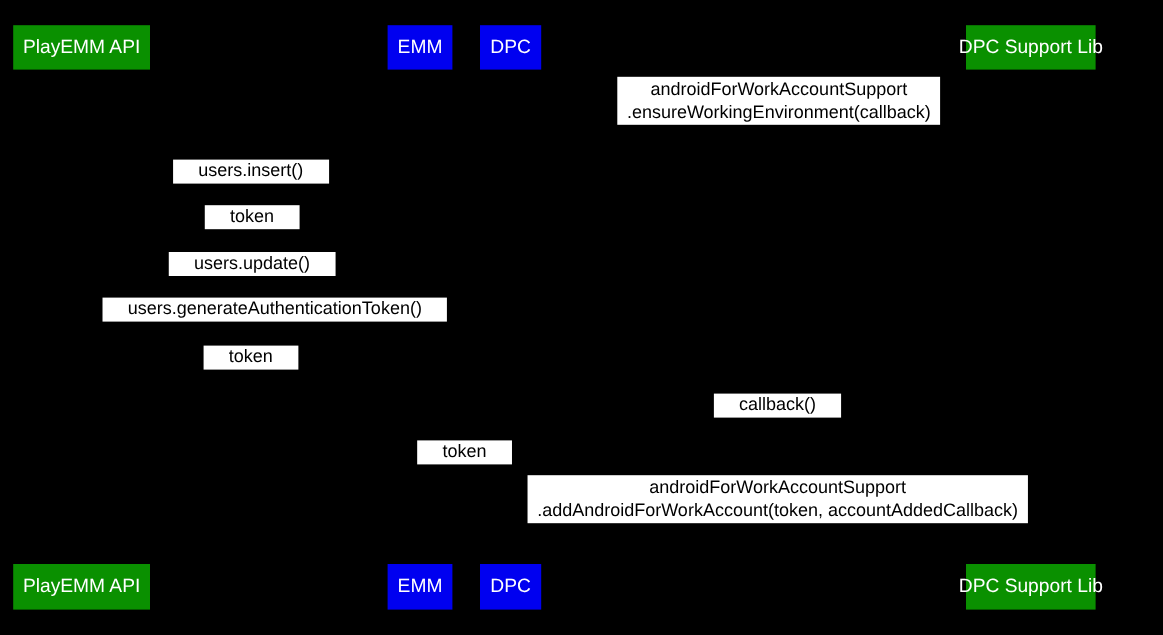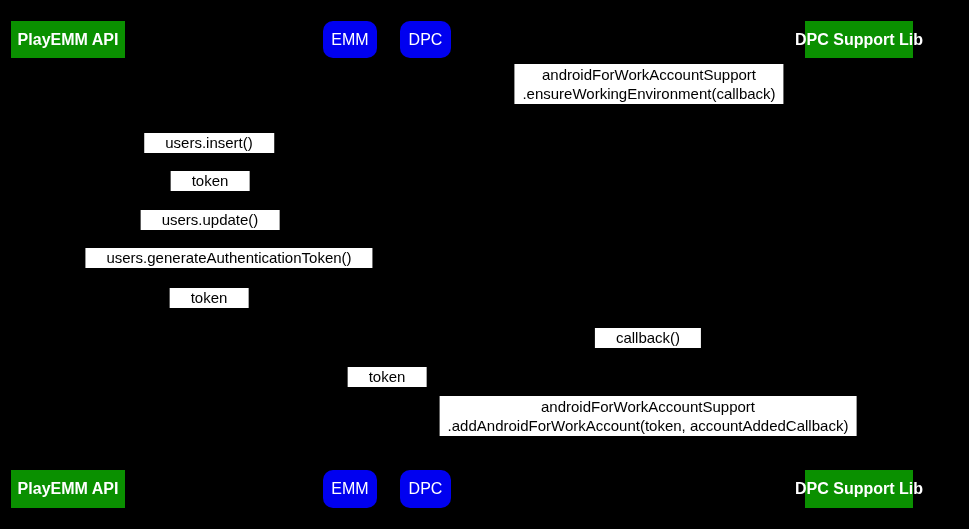--- a/index.html
+++ b/index.html
@@ -22,22 +22,22 @@
   .actor {
     position: absolute;
     height: 37px;
     display: flex;
     align-items: center;
     justify-content: center;
     color: #ffffff;
     font-size: 16px;
     white-space: nowrap;
   }
-  .actor.green { background: #0a9000; font-weight: bold; }
-  .actor.blue  { background: #0000f0; border-radius: 10px; }
+  .actor.green { background: #0a9000; }
+  .actor.blue  { background: #0000f0; }
   .row-top    { top: 21px; }
   .row-bottom { top: 470px; height: 38px; }
   .pos-playemm { left: 11px;  width: 114px; }
   .pos-emm     { left: 323px; width: 54px; }
   .pos-dpc     { left: 400px; width: 51px; }
   .pos-dpcsl   { left: 805px; width: 108px; }
 
   
   .msg {
     position: absolute;

